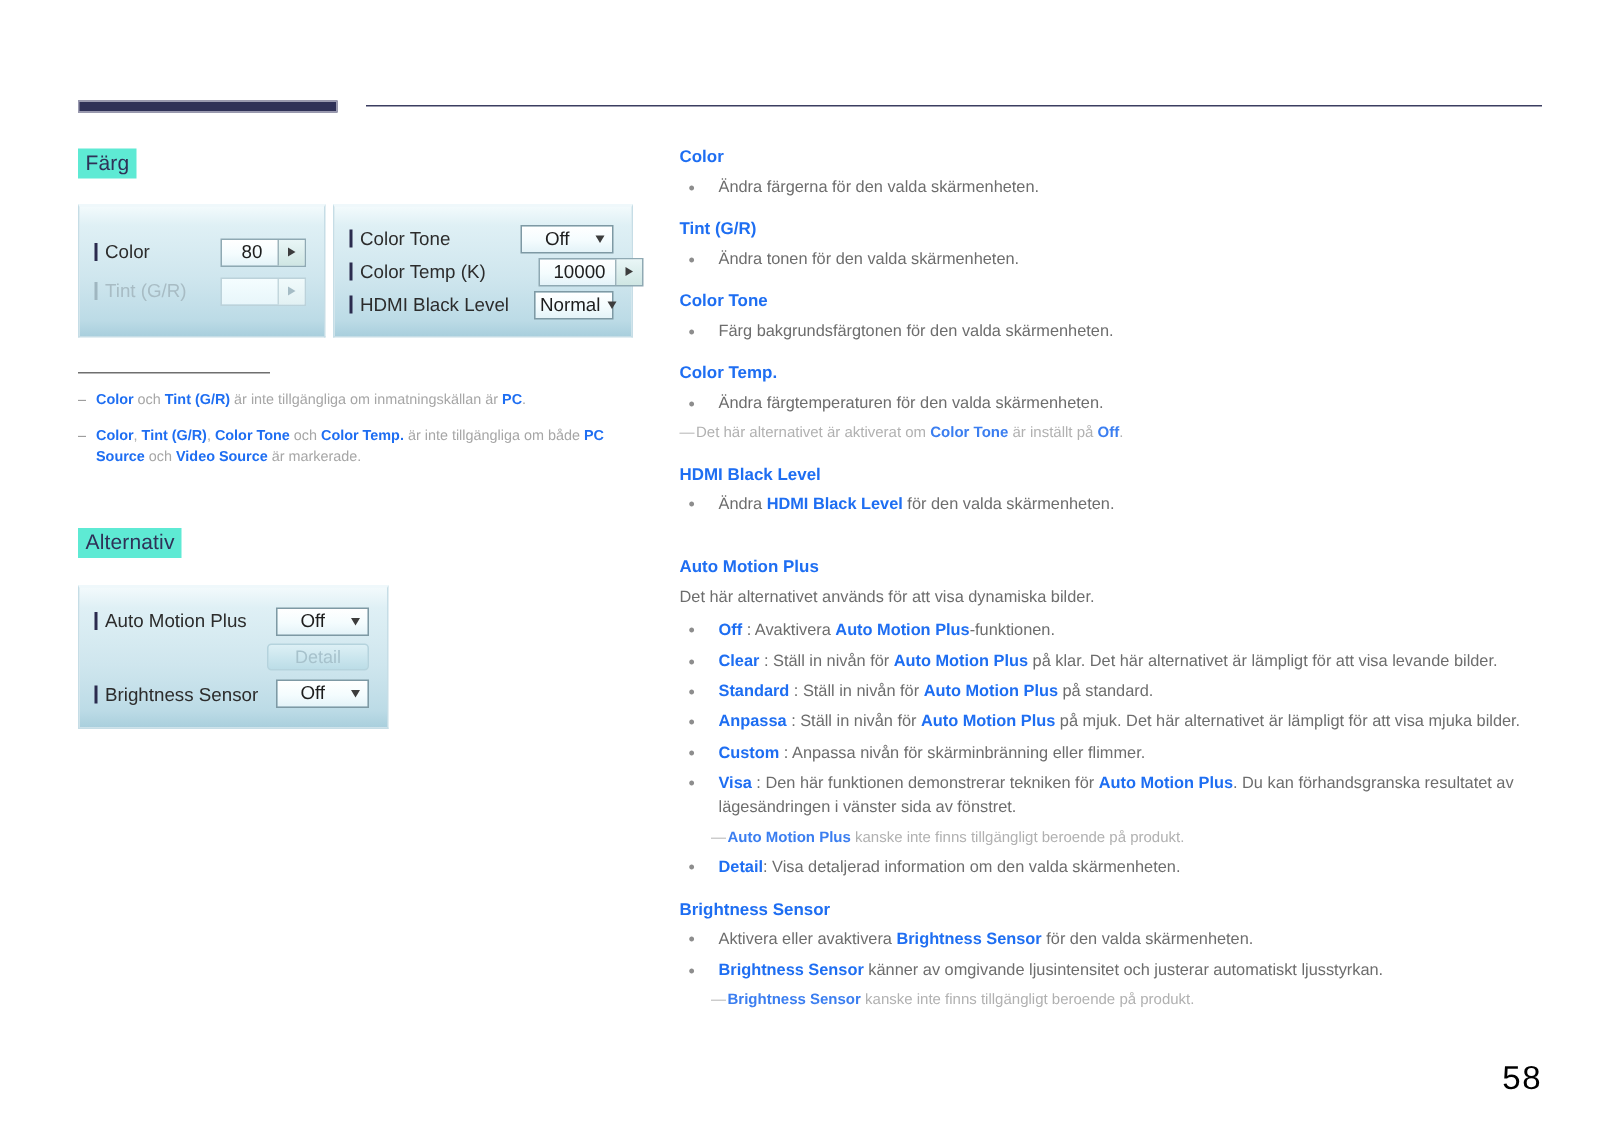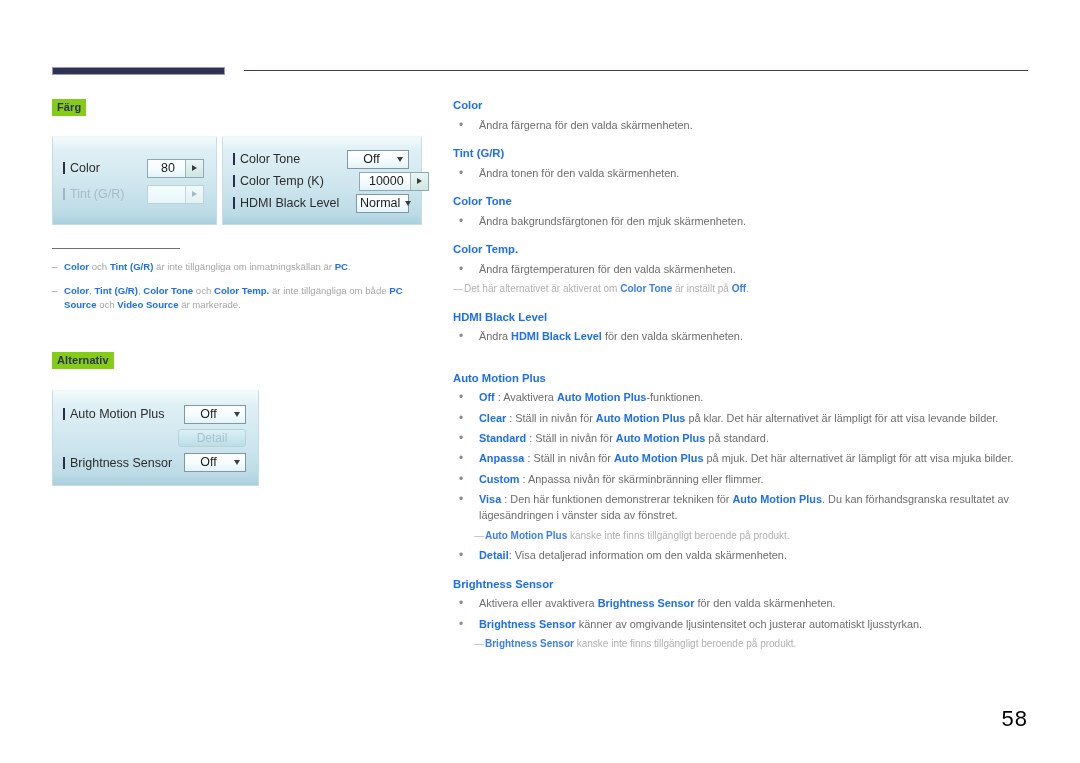--- a/index.html
+++ b/index.html
@@ -39,24 +39,24 @@
     left: 192px;
     top: 6px;
     right: 0;
     height: 1px;
     background: #3b3d60;
   }
 
   
   .sec-heading {
     position: absolute;
-    font-size: 11px;
-    font-weight: bold;
+    font-size: 14px;
+    font-weight: normal;
     color: #2f3157;
-    background: #84cc16;
+    background: #5eead4;
     padding: 2px 5px 3px 5px;
     line-height: 1.1;
     letter-spacing: 0.1px;
   }
   #heading-farg { left: 52px; top: 99px; }
   #heading-alternativ { left: 52px; top: 352px; }
 
   
   .osd-wrap {
     position: absolute;
@@ -411,37 +411,38 @@
       <span class="txt"><span>Ändra färgerna för den valda skärmenheten.</span></span>
     </div>
     <div class="rc-head">Tint (G/R)</div>
     <div class="rc-bullet">
       <span class="dot">•</span>
       <span class="txt"><span>Ändra tonen för den valda skärmenheten.</span></span>
     </div>
     <div class="rc-head">Color Tone</div>
     <div class="rc-bullet">
       <span class="dot">•</span>
-      <span class="txt"><span>Ändra bakgrundsfärgtonen för den mjuk skärmenheten.</span></span>
+      <span class="txt"><span>Färg bakgrundsfärgtonen för den valda skärmenheten.</span></span>
     </div>
     <div class="rc-head">Color Temp.</div>
     <div class="rc-bullet">
       <span class="dot">•</span>
       <span class="txt"><span>Ändra färgtemperaturen för den valda skärmenheten.</span></span>
     </div>
     <div class="rc-note">
       <span class="dash">—</span>
       <span class="txt"><span>Det här alternativet är aktiverat om </span><span class="bl">Color Tone</span><span> är inställt på </span><span class="bl">Off</span><span>.</span></span>
     </div>
     <div class="rc-head">HDMI Black Level</div>
     <div class="rc-bullet">
       <span class="dot">•</span>
       <span class="txt"><span>Ändra </span><span class="bl">HDMI Black Level</span><span> för den valda skärmenheten.</span></span>
     </div>
     <div class="rc-head" style="margin-top: 26px;">Auto Motion Plus</div>
+    <div class="rc-para"><span>Det här alternativet används för att visa dynamiska bilder.</span></div>
     <div class="rc-bullet">
       <span class="dot">•</span>
       <span class="txt"><span class="bl">Off</span><span> : Avaktivera </span><span class="bl">Auto Motion Plus</span><span>-funktionen.</span></span>
     </div>
     <div class="rc-bullet">
       <span class="dot">•</span>
       <span class="txt"><span class="bl">Clear</span><span> : Ställ in nivån för </span><span class="bl">Auto Motion Plus</span><span> på klar. Det här alternativet är lämpligt för att visa levande bilder.</span></span>
     </div>
     <div class="rc-bullet">
       <span class="dot">•</span>

